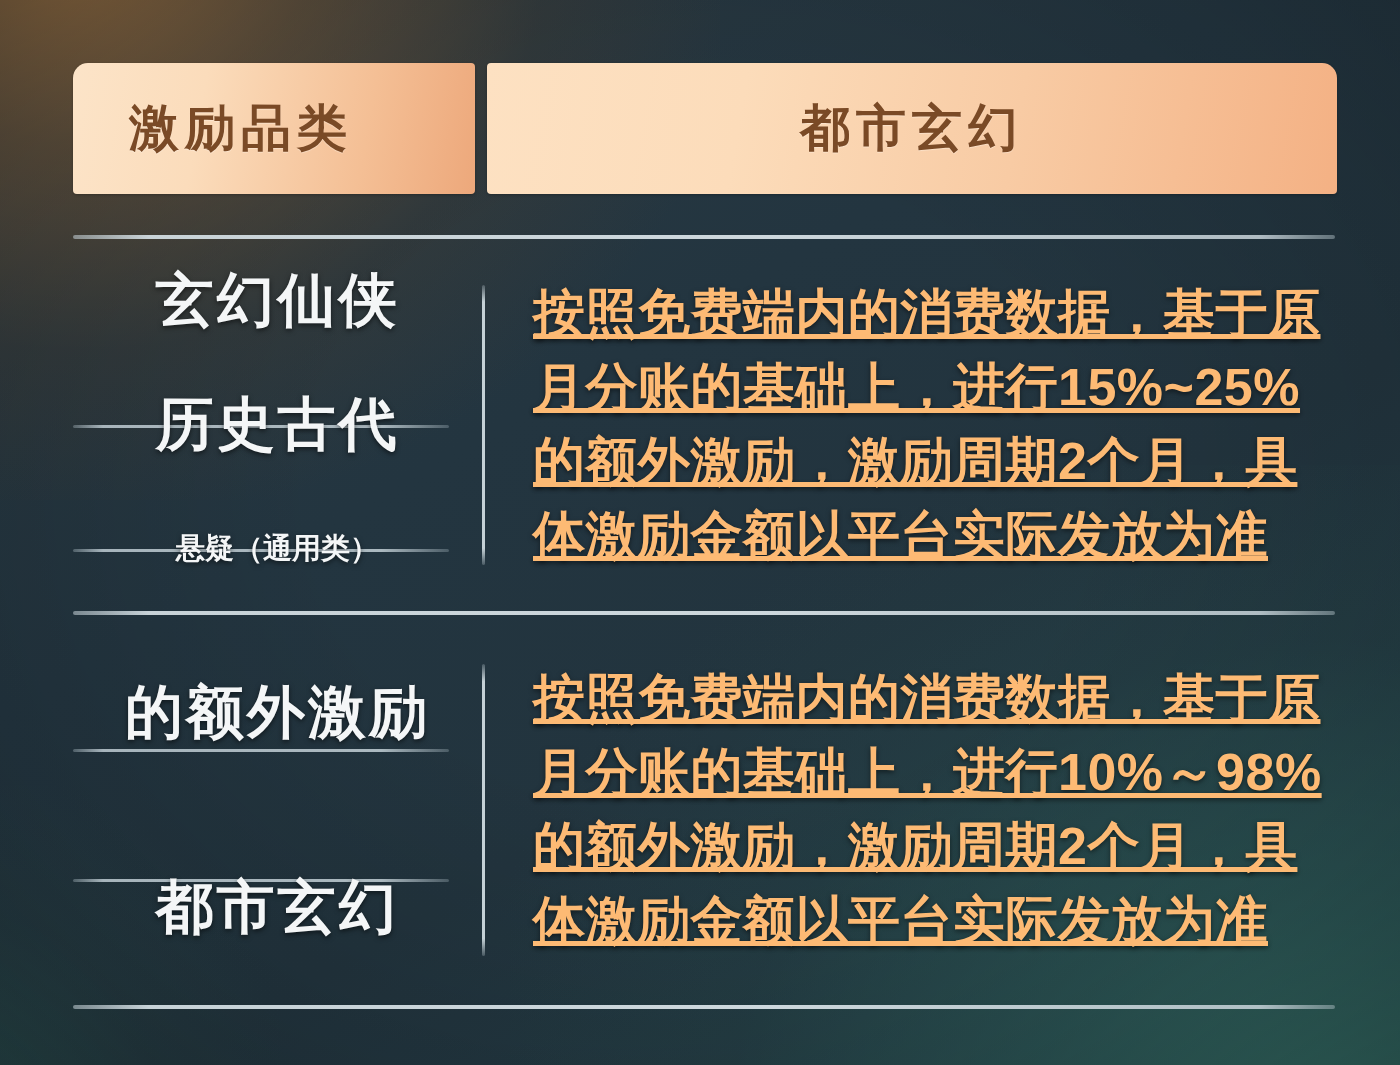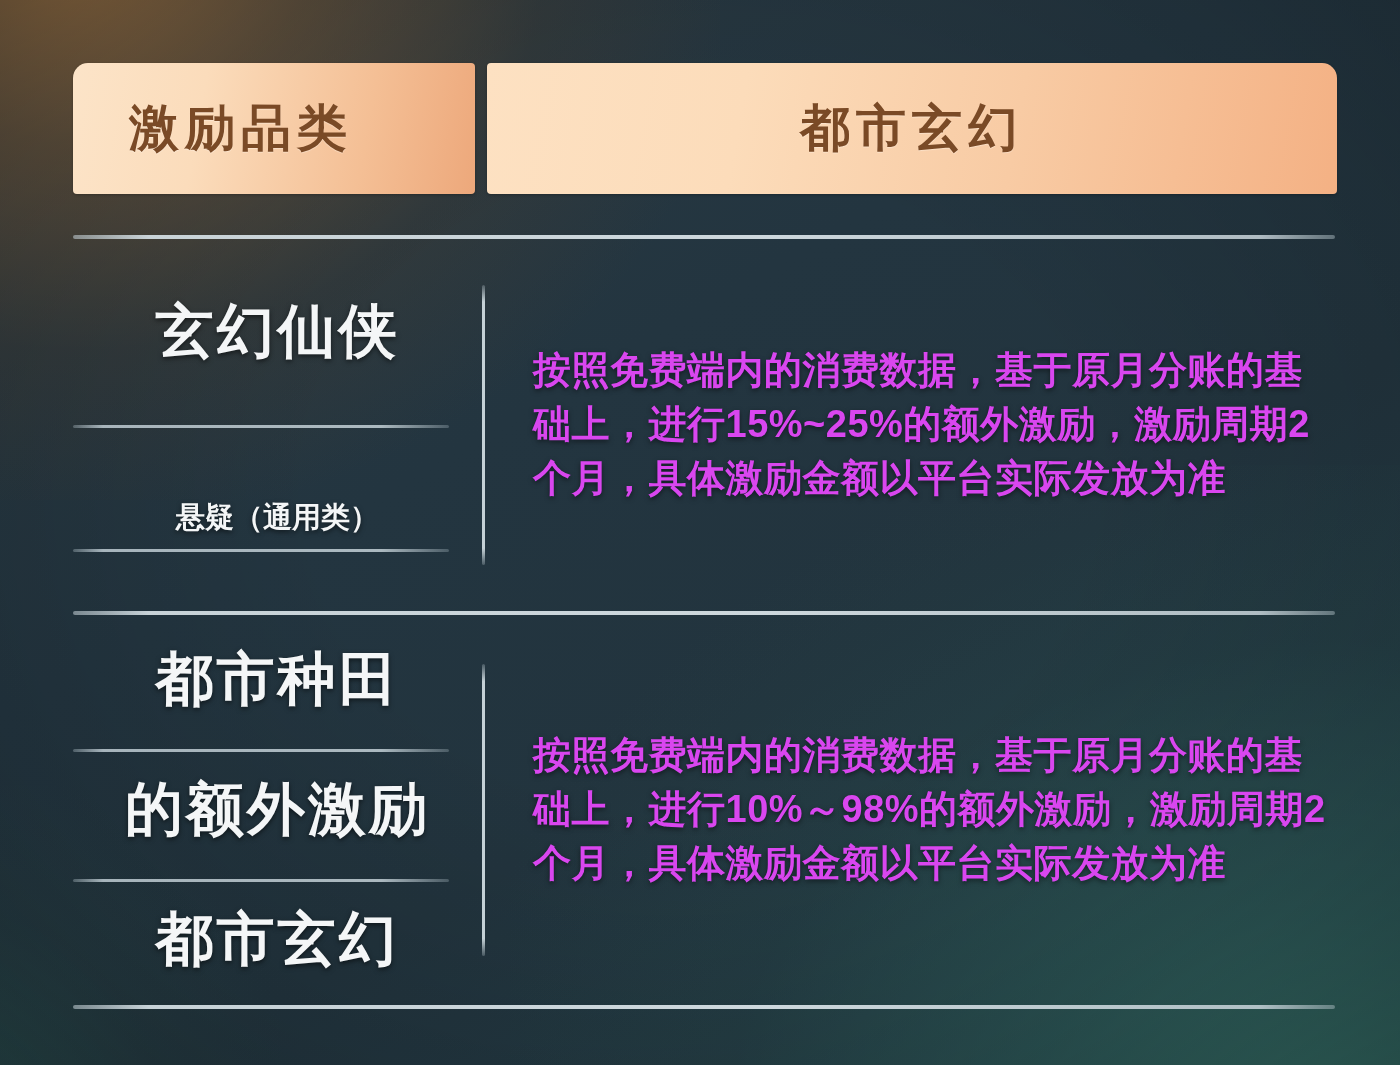--- a/index.html
+++ b/index.html
@@ -194,26 +194,27 @@
 
   
   .desc-col {
     flex: 1;
     display: flex;
     align-items: center;
     padding-left: 48px;
     padding-right: 10px;
   }
   .desc-text {
-    font-size: 38px;
+    font-size: 52px;
     font-weight: 700;
     line-height: 1.42;
     letter-spacing: 0.5px;
-    color: #d946ef;
+    color: #fdba74;
     text-shadow: 0 2px 5px rgba(0,0,0,0.5);
+    text-decoration: underline;
   }
 </style>
 </head>
 <body>
 
 <div class="bg-base"></div>
 <div class="bg-warm"></div>
 <div class="bg-teal"></div>
 <div class="bg-teal-left"></div>
 <div class="bg-vignette"></div>
@@ -233,36 +234,36 @@
   <div class="hr-major hr-1"></div>
   <div class="hr-major hr-2"></div>
   <div class="hr-major hr-3"></div>
 
   <div class="group group-1">
     <div class="cat-col">
       <div class="cat-cell">
         <span class="cat-text">玄幻仙侠</span>
       </div>
       <div class="hr-sub" style="top:186px"></div>
+      <div class="cat-cell">
+        <span class="cat-text">历史古代</span>
+      </div>
       <div class="hr-sub" style="top:310px"></div>
       <div class="cat-cell">
         <span class="cat-text wide">悬疑（通用类）</span>
       </div>
     </div>
     <div class="v-divider v-divider-1"></div>
     <div class="desc-col">
       <div class="desc-text">按照免费端内的消费数据，基于原月分账的基础上，进行15%~25%的额外激励，激励周期2个月，具体激励金额以平台实际发放为准</div>
     </div>
   </div>
 
   <div class="group group-2">
     <div class="cat-col">
-      <div class="cat-cell">
-        <span class="cat-text">都市种田</span>
-      </div>
       <div class="hr-sub" style="top:134px"></div>
       <div class="cat-cell">
         <span class="cat-text">的额外激励</span>
       </div>
       <div class="hr-sub" style="top:264px"></div>
       <div class="cat-cell">
         <span class="cat-text">都市玄幻</span>
       </div>
     </div>
     <div class="v-divider v-divider-2"></div>

